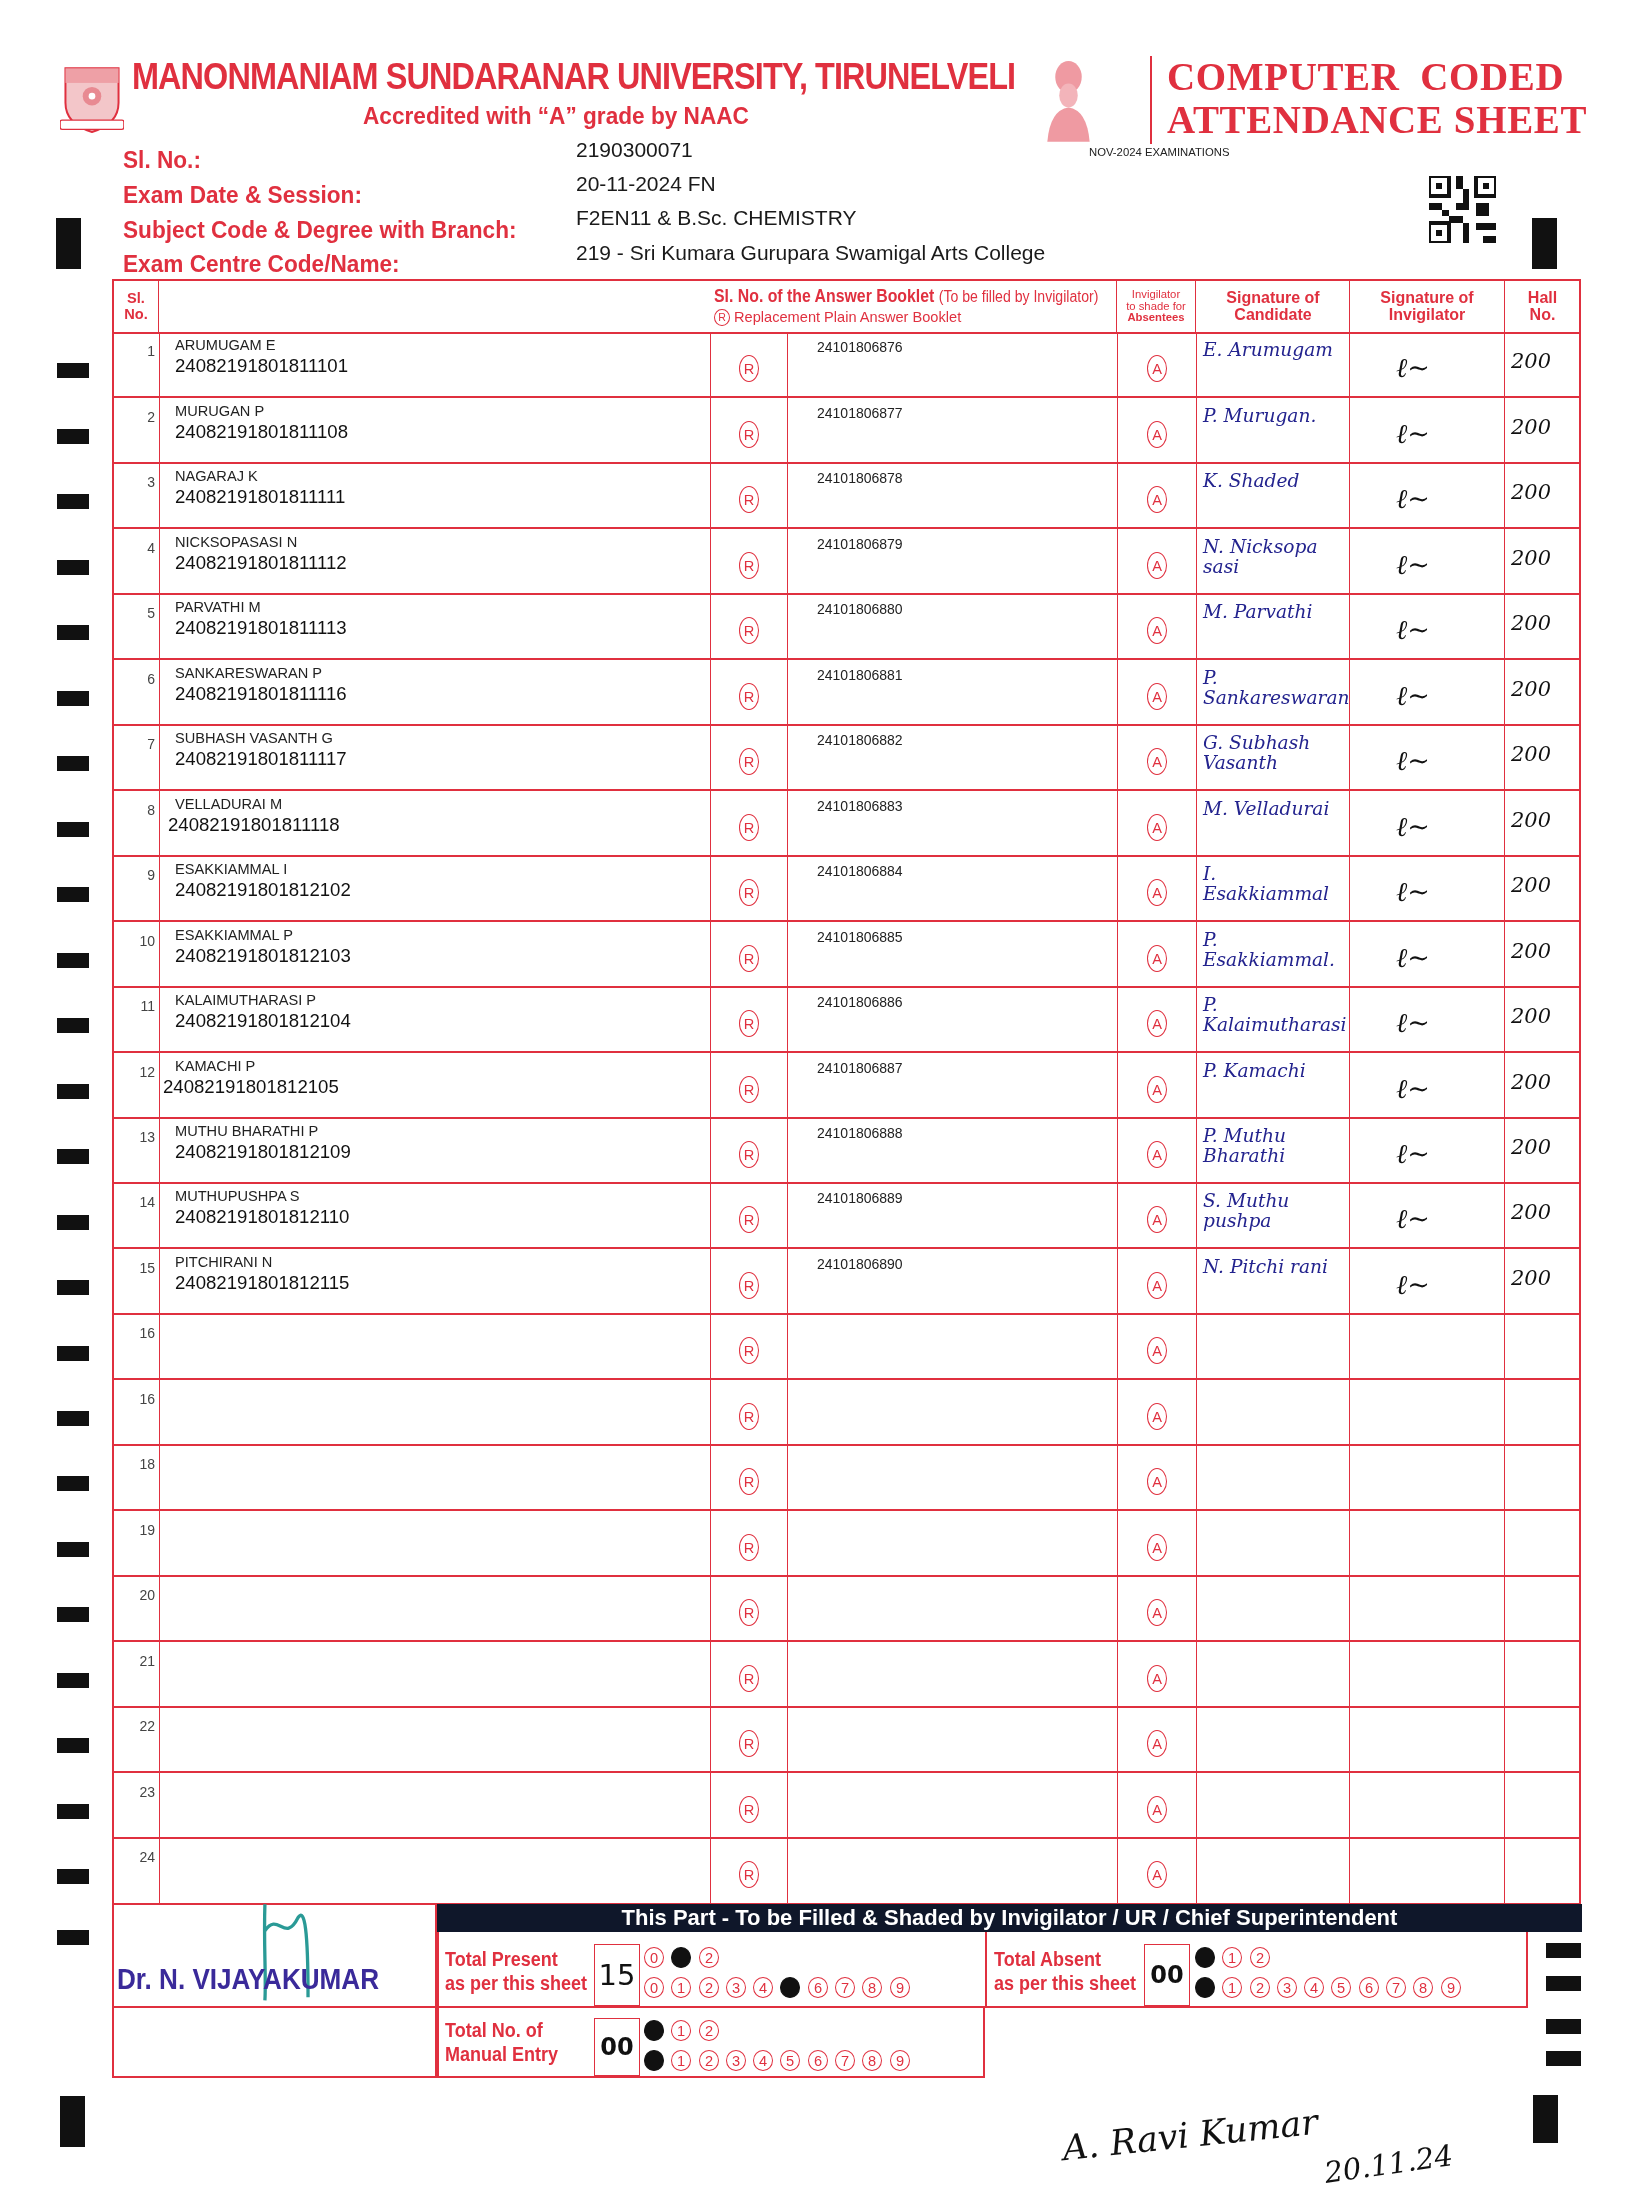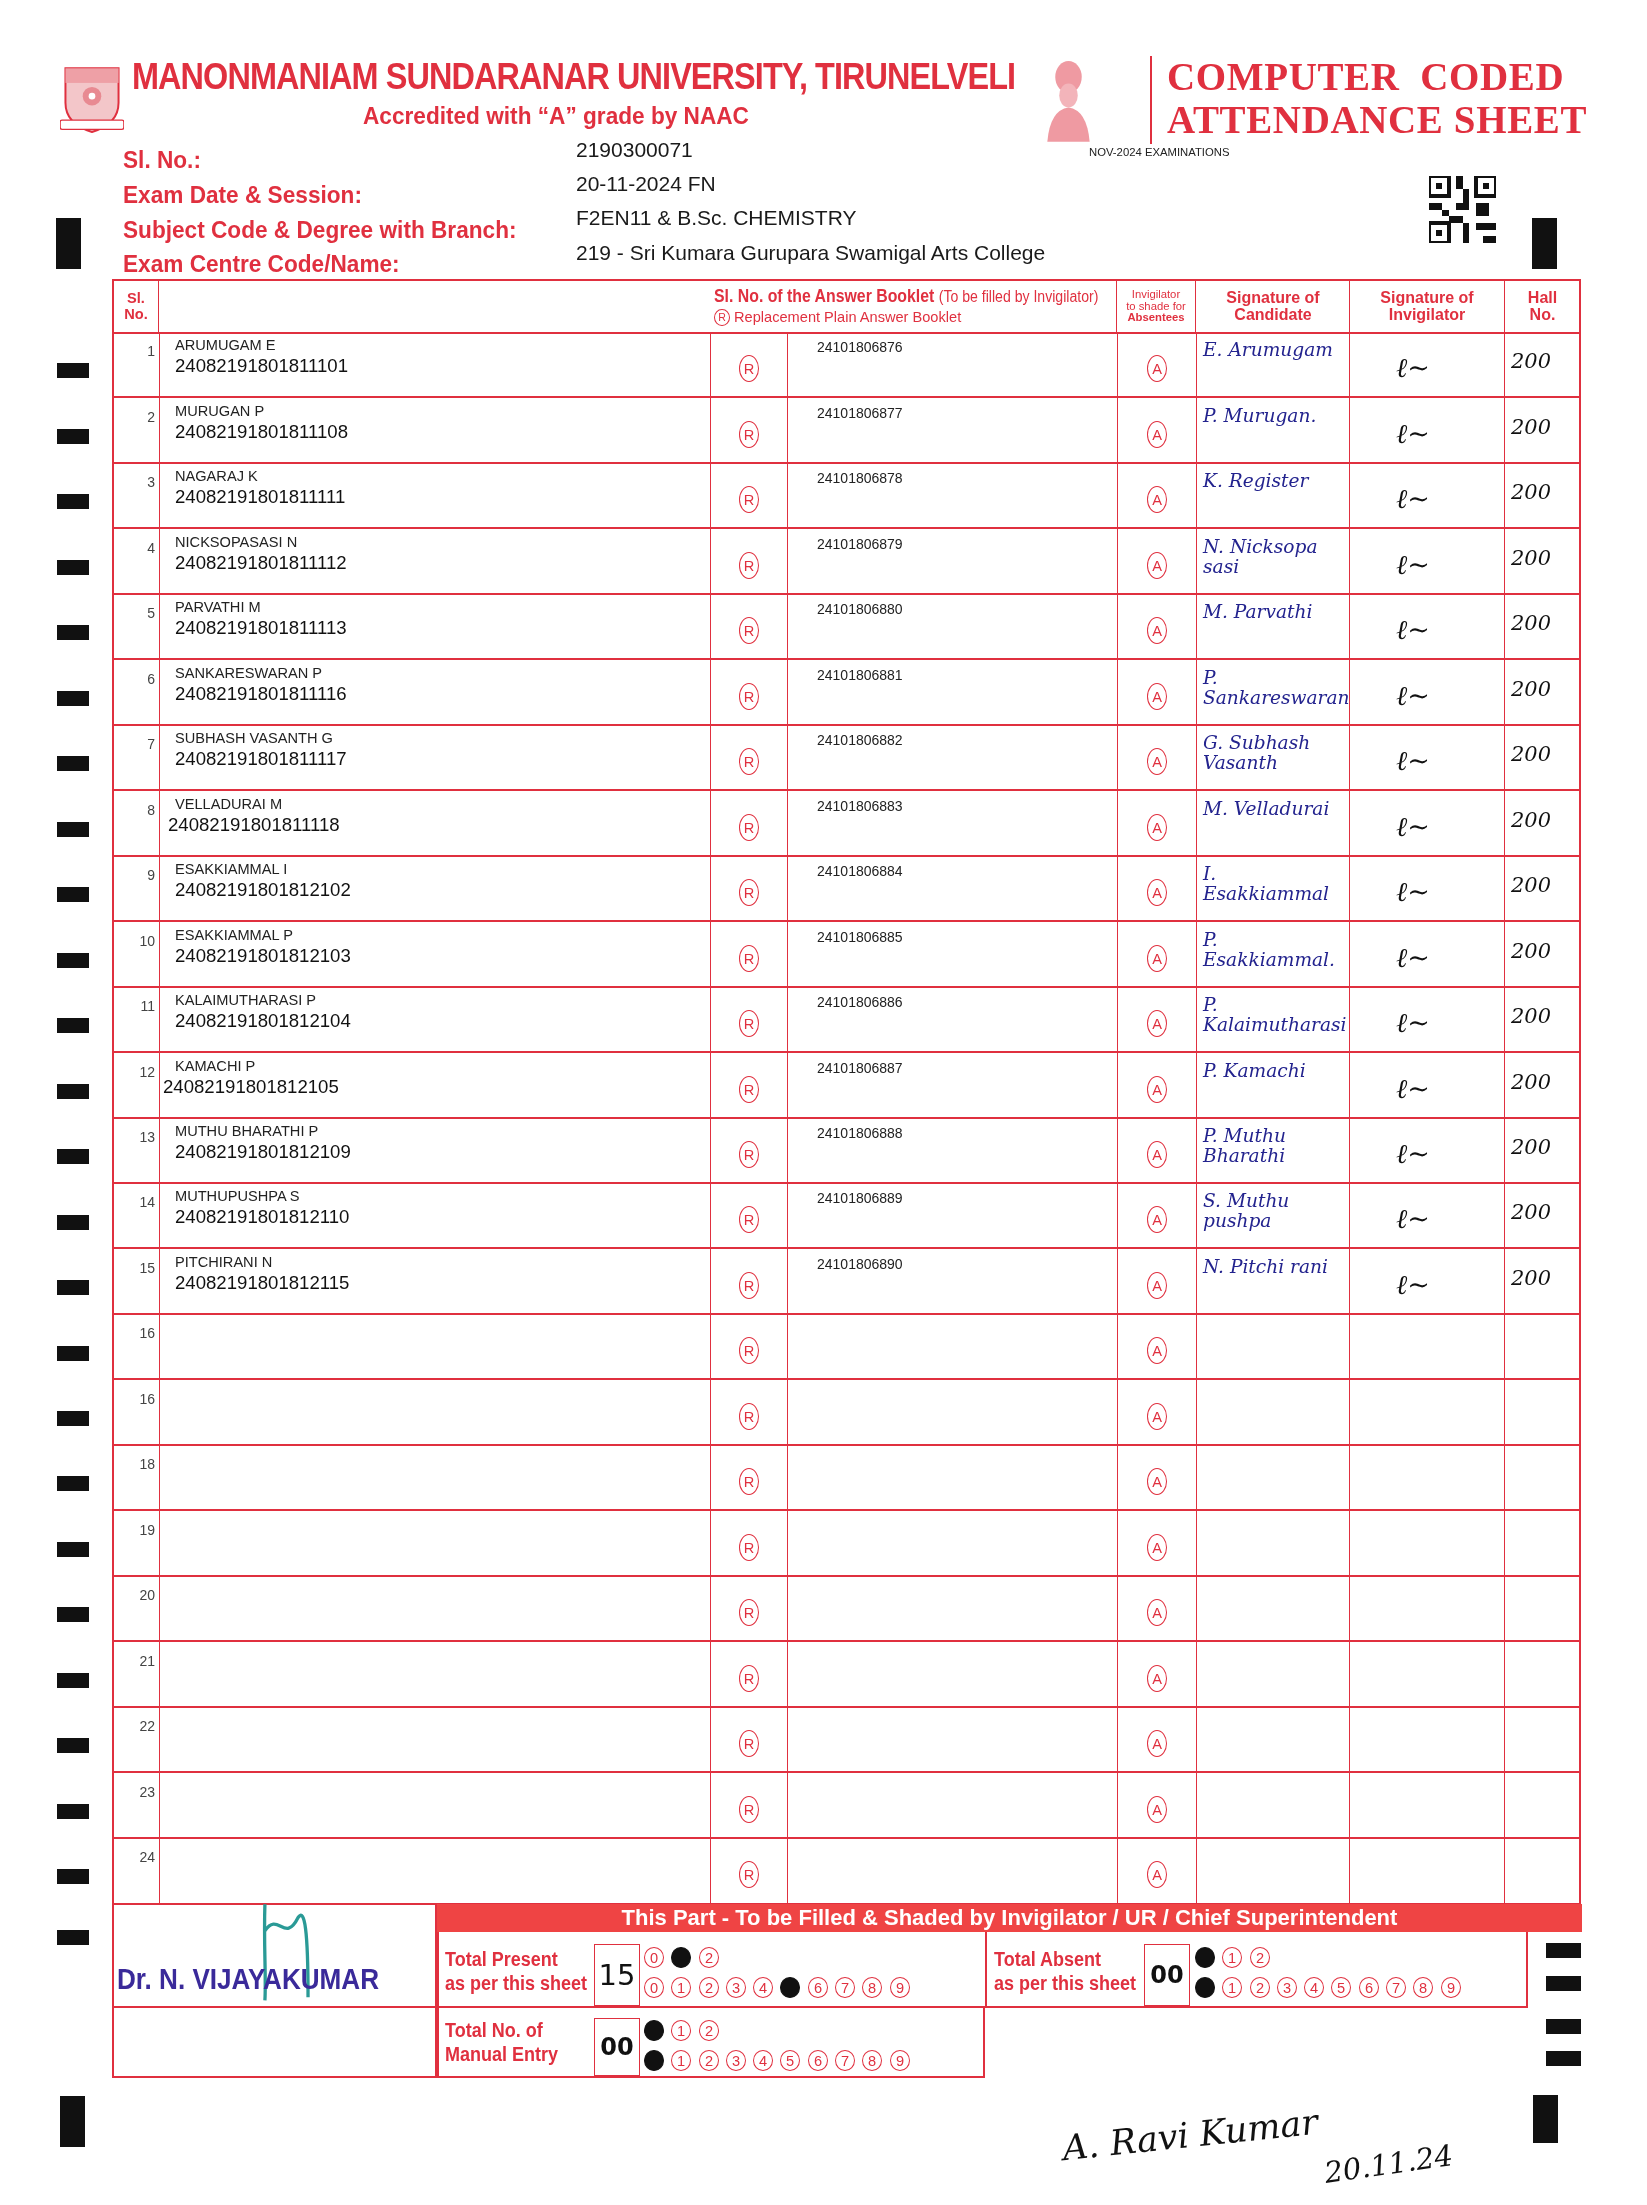--- a/index.html
+++ b/index.html
@@ -28,21 +28,21 @@
   .cname { font-size:14.6px; color:#222; white-space:nowrap; }
   .creg { font-size:18.6px; color:#111; font-weight:400; white-space:nowrap; }
   .bno { font-size:14px; color:#222; white-space:nowrap; }
   .bubble { position:absolute; width:20px; height:27px; border:1.3px solid #e0303f; border-radius:50%; color:#e0303f; font-size:14.6px; display:flex; align-items:center; justify-content:center; box-sizing:border-box; }
   .hand-blue { font-family:"DejaVu Serif", serif; font-style:italic; color:#23238e; font-size:18.6px; line-height:20px; white-space:nowrap; }
   .hand-black { font-family:"DejaVu Serif", serif; font-style:italic; color:#111; font-size:21px; white-space:nowrap; }
   .sig-inv { font-family:"DejaVu Serif", serif; font-style:italic; color:#111; font-size:27px; white-space:nowrap; }
 
   
   .bottom { position:absolute; left:112px; top:1904px; width:1469px; height:174px; }
-  .banner { position:absolute; left:325px; top:0; width:1145px; height:28px; background:#ef4444; color:#fff; font-weight:bold; font-size:22px; display:flex; align-items:center; justify-content:center; }
+  .banner { position:absolute; left:325px; top:0; width:1145px; height:28px; background:#0f172a; color:#fff; font-weight:bold; font-size:22px; display:flex; align-items:center; justify-content:center; }
   .blabel { color:#e0303f; font-weight:bold; font-size:20px; line-height:24px; transform:scaleX(0.9); transform-origin:left; white-space:nowrap; }
   .omr { position:absolute; width:20px; height:21px; border:1.3px solid #e0303f; border-radius:50%; color:#e0303f; font-size:14.6px; display:flex; align-items:center; justify-content:center; box-sizing:border-box; }
   .omr.filled { background:#111; border-color:#111; color:transparent; }
   .digit-box { position:absolute; border:1.3px solid #e0303f; background:#fff; display:flex; align-items:center; justify-content:center; font-family:"DejaVu Sans", sans-serif; font-size:29px; color:#111; }
 </style>
 </head>
 <body>
 
 <svg class="abs logo" viewBox="0 0 96 110">
   <path d="M8 8 H88 V60 Q88 92 48 104 Q8 92 8 60 Z" fill="#f3c6c9" stroke="#e0303f" stroke-width="3"></path>
@@ -204,21 +204,21 @@
         <div style="position: absolute; left: 1003px; top: 0px; width: 1.3px; height: 100%; background: rgb(224, 48, 63);"></div>
         <div style="position: absolute; left: 1082px; top: 0px; width: 1.3px; height: 100%; background: rgb(224, 48, 63);"></div>
         <div style="position: absolute; left: 1235px; top: 0px; width: 1.3px; height: 100%; background: rgb(224, 48, 63);"></div>
         <div style="position: absolute; left: 1390px; top: 0px; width: 1.3px; height: 100%; background: rgb(224, 48, 63);"></div>
         <div class="slno" style="position: absolute; left: 0px; width: 41px; top: 10.6px;">3</div>
         <div class="cname" style="position: absolute; left: 61px; top: 5.3px;">NAGARAJ K</div>
         <div class="creg" style="position: absolute; left: 61px; top: 22.6px;">24082191801811111</div>
         <div class="bubble" style="position: absolute; left: 625px; top: 23.4px;">R</div>
         <div class="bno" style="position: absolute; left: 703px; top: 6.7px;">24101806878</div>
         <div class="bubble" style="position: absolute; left: 1033px; top: 23.4px;">A</div>
-        <div class="hand-blue" style="position: absolute; left: 1089px; top: 8px; width: 144px; white-space: normal;">K. Register</div>
+        <div class="hand-blue" style="position: absolute; left: 1089px; top: 8px; width: 144px; white-space: normal;">K. Shaded</div>
         <div class="sig-inv" style="position: absolute; left: 1282px; top: 20px;">ℓ∼</div>
         <div class="hand-black" style="position: absolute; left: 1397px; top: 17.3px;">200</div>
         <div class="row-line" style="top: 64px;"></div>
       </div>
       <div style="position: absolute; left: 0px; top: 248px; width: 1465px; height: 65px;">
         <div style="position: absolute; left: 45px; top: 0px; width: 1.3px; height: 100%; background: rgb(224, 48, 63);"></div>
         <div style="position: absolute; left: 596px; top: 0px; width: 1.3px; height: 100%; background: rgb(224, 48, 63);"></div>
         <div style="position: absolute; left: 673px; top: 0px; width: 1.3px; height: 100%; background: rgb(224, 48, 63);"></div>
         <div style="position: absolute; left: 1003px; top: 0px; width: 1.3px; height: 100%; background: rgb(224, 48, 63);"></div>
         <div style="position: absolute; left: 1082px; top: 0px; width: 1.3px; height: 100%; background: rgb(224, 48, 63);"></div>

